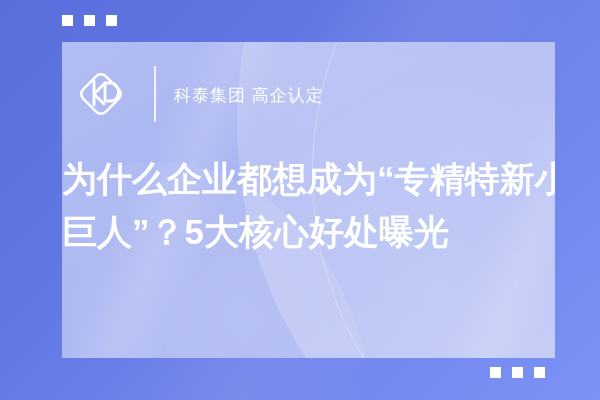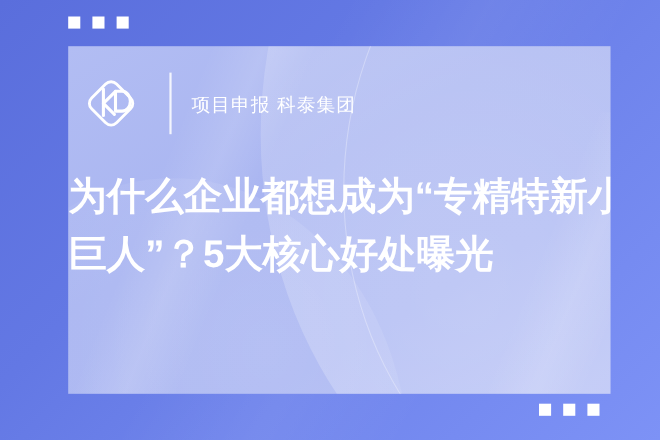--- a/index.html
+++ b/index.html
@@ -231,21 +231,21 @@
           <path d="M31 16 L37 16 A7.5 9 0 0 1 37 34 L31 34 Z" fill="none" stroke="#ffffff" stroke-width="2.8" stroke-linejoin="round"></path>
         </svg>
       </div>
 
       <div id="logo-words">
       </div>
 
       <div id="header-divider"></div>
 
       <div id="tagline-block">
-        <div id="tagline-sub">项目申报 科泰集团</div>
+        <div id="tagline-sub">科泰集团 高企认定</div>
       </div>
 
     </div>
 
     <div id="headline">为什么企业都想成为“专精特新小巨人”？5大核心好处曝光</div>
 
   </div>
 
   <div class="dots" id="dots-bottom">
     <span class="sq"></span>

